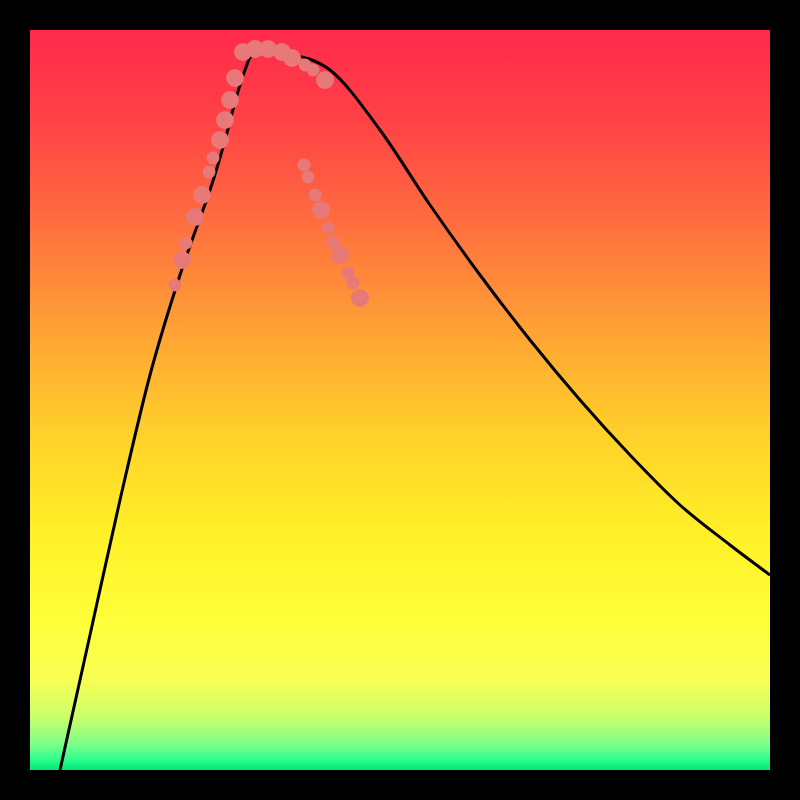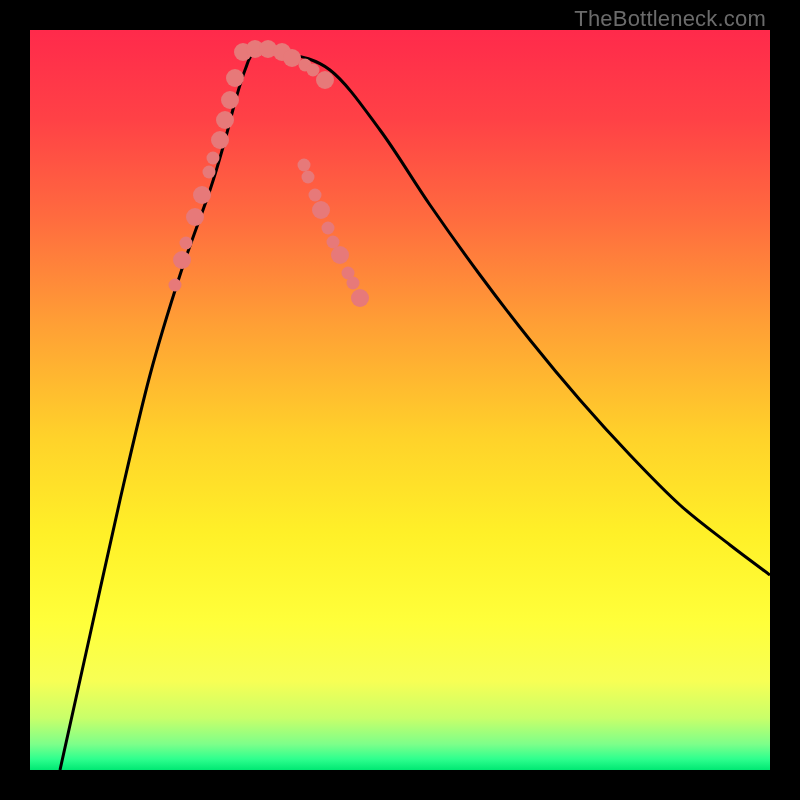--- a/index.html
+++ b/index.html
@@ -16,21 +16,20 @@
       font-weight: 400;
       color: #6b6b6b;
       letter-spacing: 0.2px;
     }
     svg.curve { position: absolute; left: 0; top: 0; width: 100%; height: 100%; }
   </style>
 </head>
 <body>
 
 <div class="container">
-  <div class="watermark">TheBottleneck.com</div>
   <div class="plot">
     <svg class="gradient" viewBox="0 0 740 740" preserveAspectRatio="none">
       <defs>
         <linearGradient id="grad" x1="0" y1="0" x2="0" y2="1">
             <stop offset="0%" stop-color="#ff2a4b"></stop>
             <stop offset="12%" stop-color="#ff4146"></stop>
             <stop offset="25%" stop-color="#ff6a3f"></stop>
             <stop offset="40%" stop-color="#ffa035"></stop>
             <stop offset="55.00000000000001%" stop-color="#ffd22a"></stop>
             <stop offset="68%" stop-color="#fff028"></stop>

